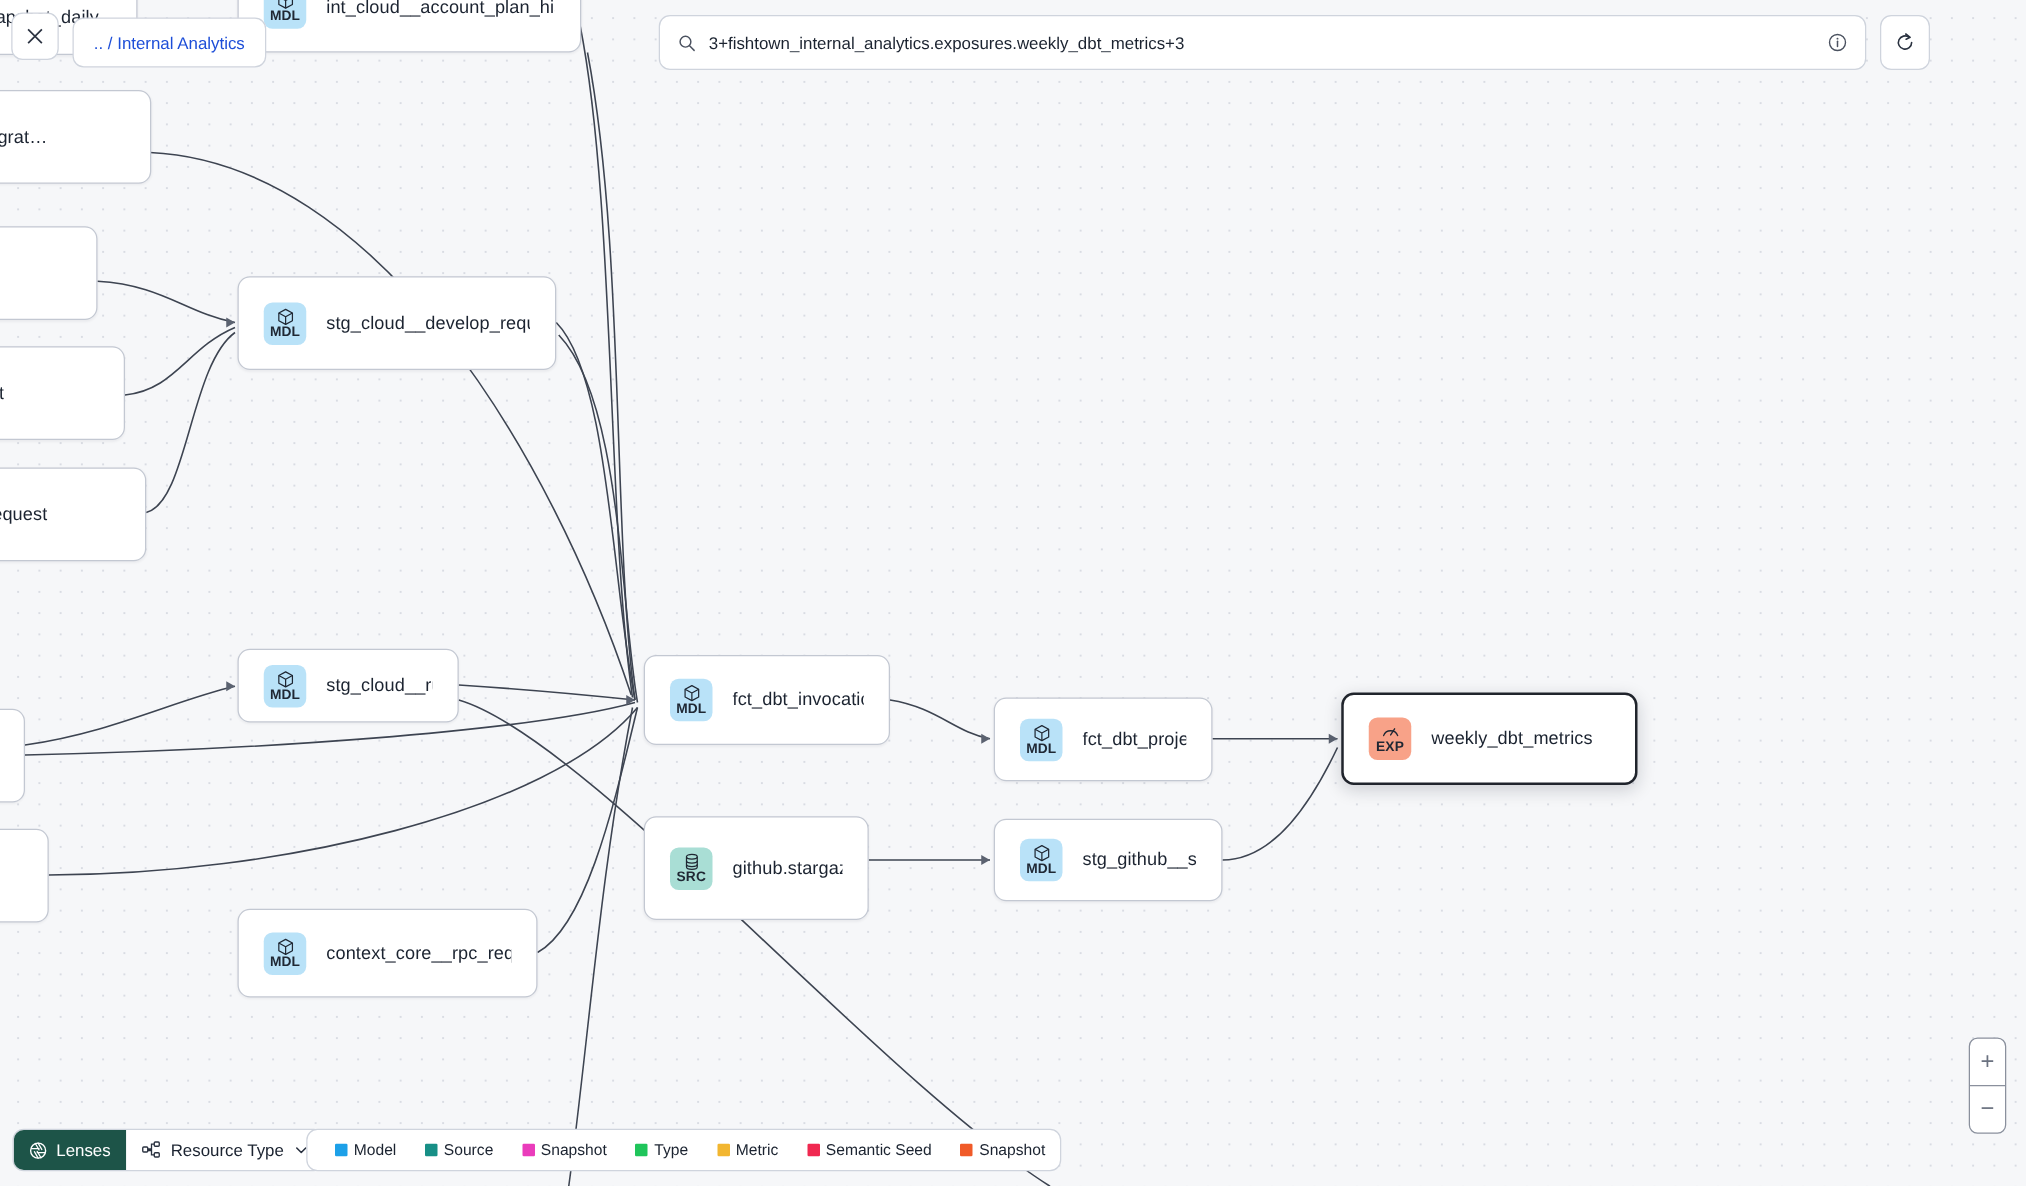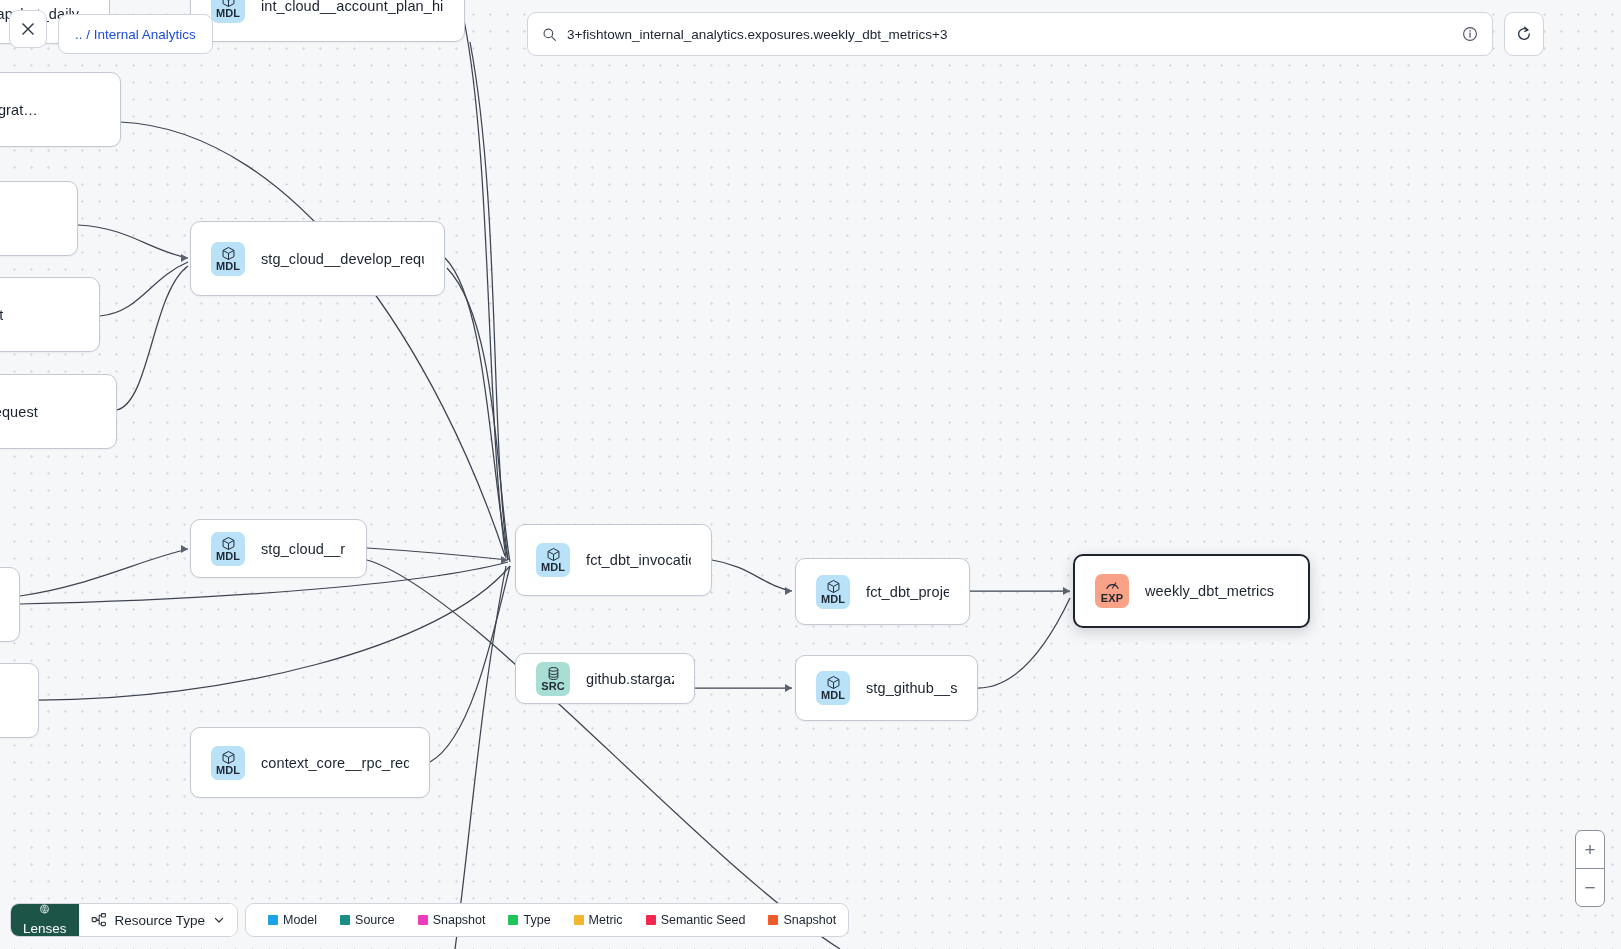--- a/index.html
+++ b/index.html
@@ -153,21 +153,20 @@
     height: 34px;
   }
   .lenses-btn {
     background: #1d5448;
     color: #fff;
     display: flex; align-items: center; gap: 7px;
     padding: 0 12px;
     font-size: 13.5px;
     font-weight: 500;
     cursor: pointer;
-    flex-direction: column;
   }
   .restype-btn {
     display: flex; align-items: center; gap: 8px;
     padding: 0 12px;
     font-size: 13.5px;
     color: #1b2330;
     cursor: pointer;
     background: #fff;
   }
   .legend {
@@ -298,21 +297,21 @@
       <div class="node" style="left: 515px; top: 524px; width: 197px; height: 72px;">
         <div class="badge badge-mdl">
           <svg width="15" height="15" viewBox="0 0 16 16">
             <path d="M8 1.6 L13.8 4.7 L13.8 11.3 L8 14.4 L2.2 11.3 L2.2 4.7 Z" stroke="#1f2733" stroke-width="1.05" fill="none" stroke-linejoin="round"></path>
             <path d="M2.2 4.7 L8 7.9 L13.8 4.7 M8 7.9 L8 14.4" stroke="#1f2733" stroke-width="1.05" fill="none" stroke-linejoin="round"></path>
           </svg>
           <span class="btxt">MDL</span>
         </div>
         <span class="node-label">fct_dbt_invocations</span>
       </div>
-      <div class="node" style="left: 515px; top: 653px; width: 180px; height: 51px;">
+      <div class="node" style="left: 515px; top: 653px; width: 180px; height: 83px;">
         <div class="badge badge-src">
           <svg width="15" height="15" viewBox="0 0 16 16">
             <ellipse cx="8" cy="3.6" rx="4.6" ry="2" stroke="#1f2733" stroke-width="1.05" fill="none"></ellipse>
             <path d="M3.4 3.6 L3.4 12.4 C3.4 13.5 5.5 14.4 8 14.4 C10.5 14.4 12.6 13.5 12.6 12.4 L12.6 3.6" stroke="#1f2733" stroke-width="1.05" fill="none"></path>
             <path d="M3.4 7.1 C3.4 8.2 5.5 9.1 8 9.1 C10.5 9.1 12.6 8.2 12.6 7.1" stroke="#1f2733" stroke-width="1.05" fill="none"></path>
             <path d="M3.4 10 C3.4 11.1 5.5 12 8 12 C10.5 12 12.6 11.1 12.6 10" stroke="#1f2733" stroke-width="1.05" fill="none"></path>
           </svg>
           <span class="btxt">SRC</span>
         </div>
         <span class="node-label">github.stargazers</span>

